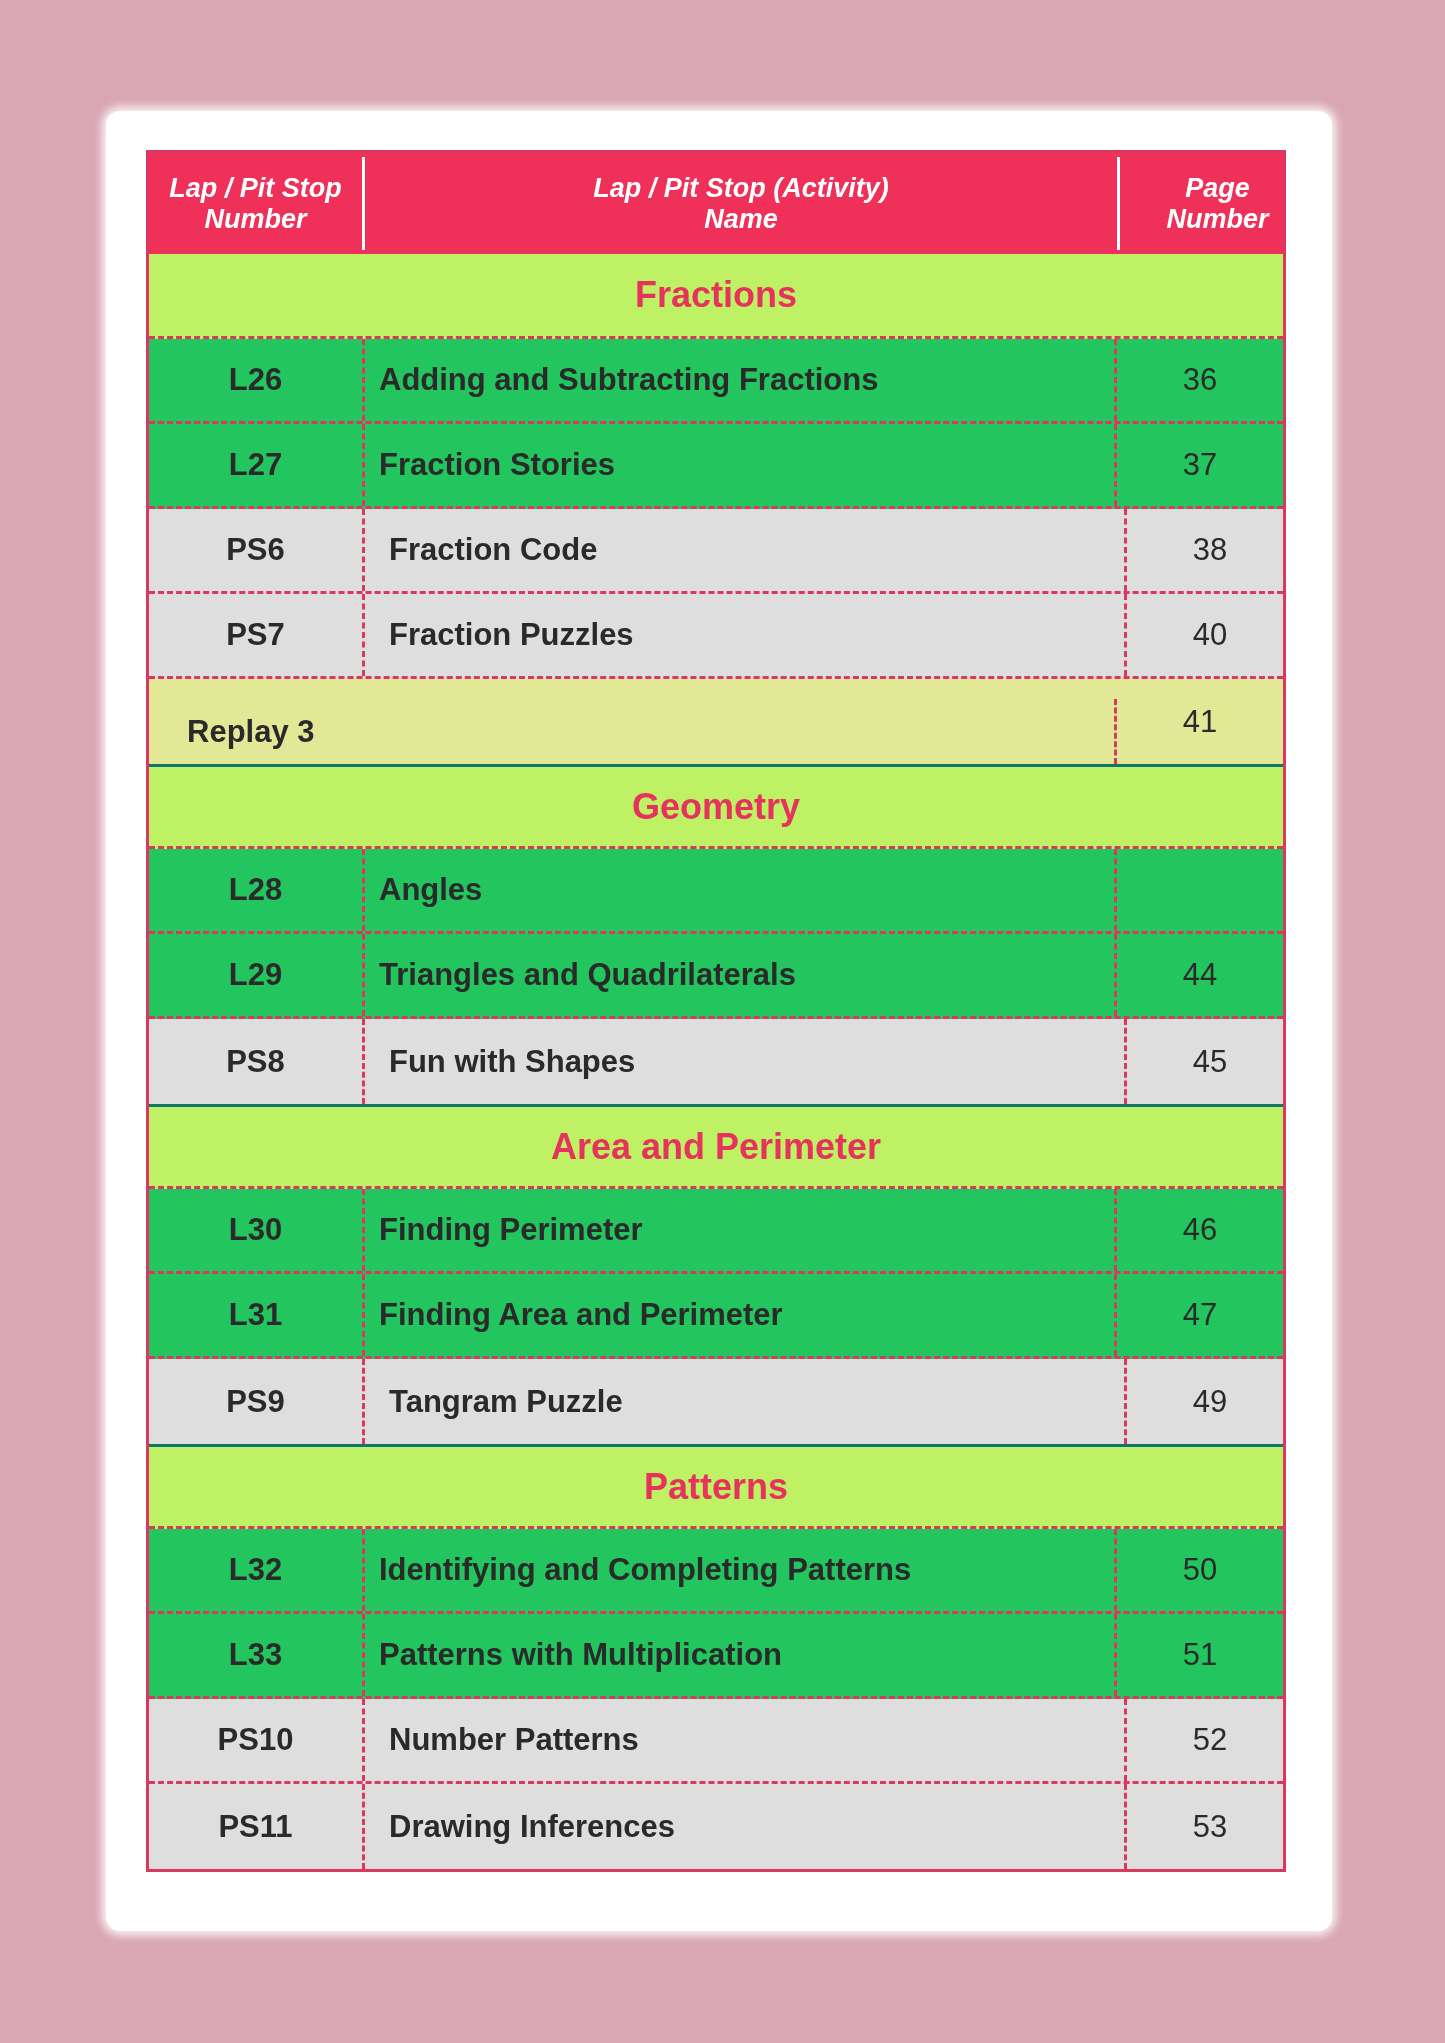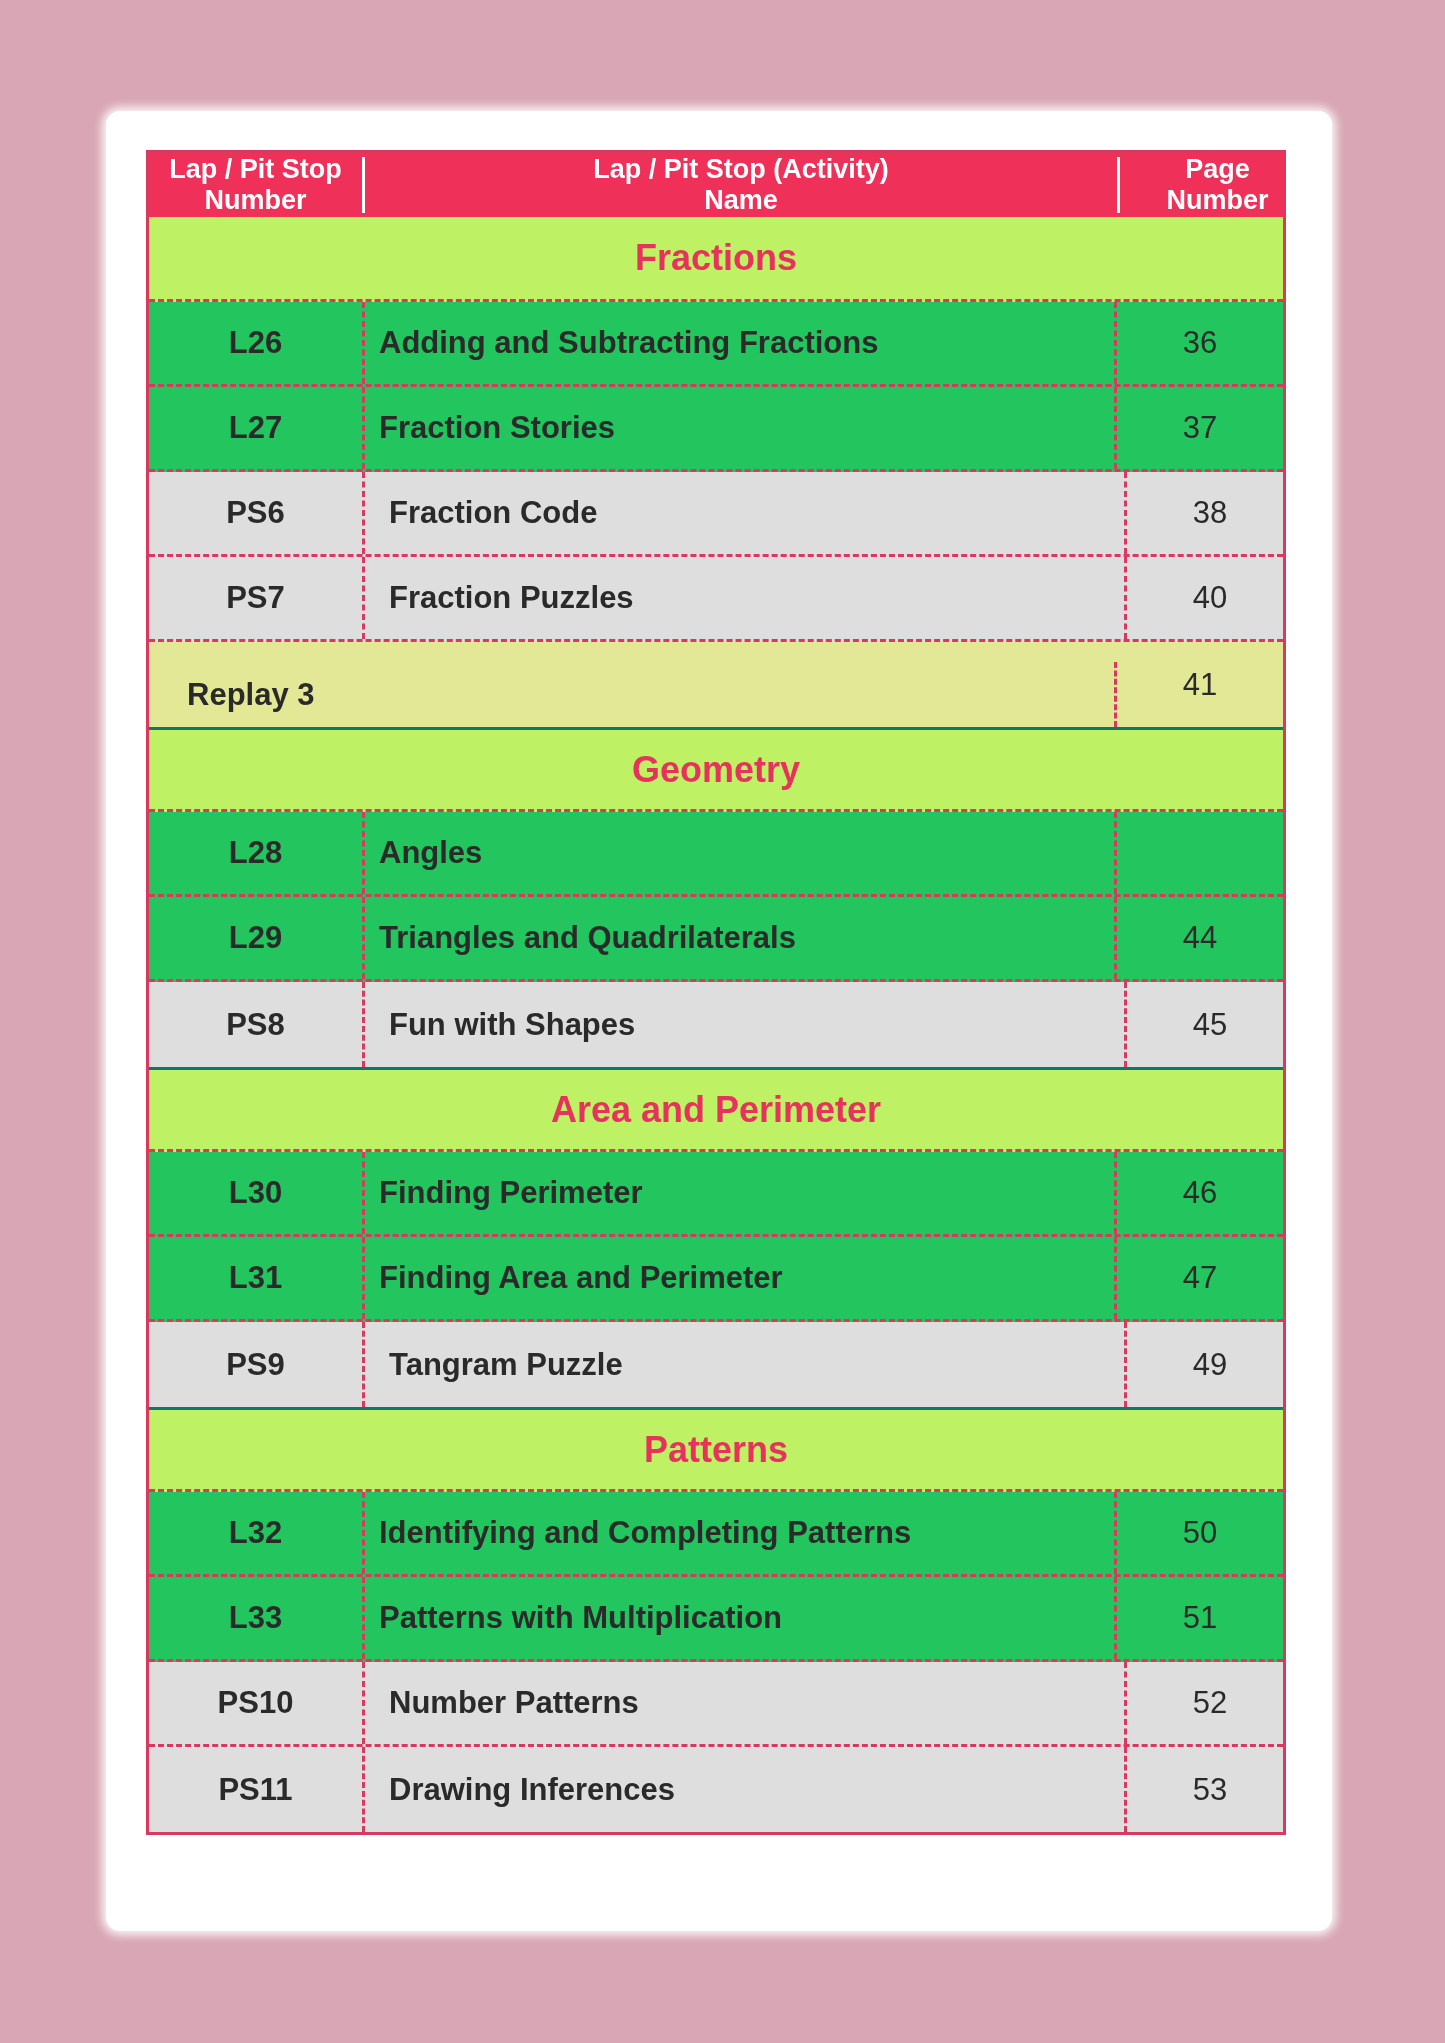--- a/index.html
+++ b/index.html
@@ -18,22 +18,22 @@
     box-shadow:0 0 10px 4px rgba(255,255,255,0.9);
   }
   .toc {
     position:absolute; left:146px; top:150px;
     width:1140px;
     border:3px solid #d9395f;
     box-sizing:border-box;
     background:#fff;
   }
   .hdr {
-    display:flex; height:64px;
-    background:#ef3059; color:#fff;
+    display:flex; height:101px;
+    background:#ef3059; color:#fff;font-style:italic;
   }
   .hdr .c {
     display:flex; align-items:center; justify-content:center;
     text-align:center; font-weight:bold; font-size:27px; line-height:31px;
     white-space:pre-line;
   }
   .hdr .c1 { width:213px; border-right:3px solid #fff; margin:4px 0; }
   .hdr .c2 { width:752px; border-right:3px solid #fff; margin:4px 0; }
   .hdr .c3 { flex:1;margin-left:32px; }
   .section {

